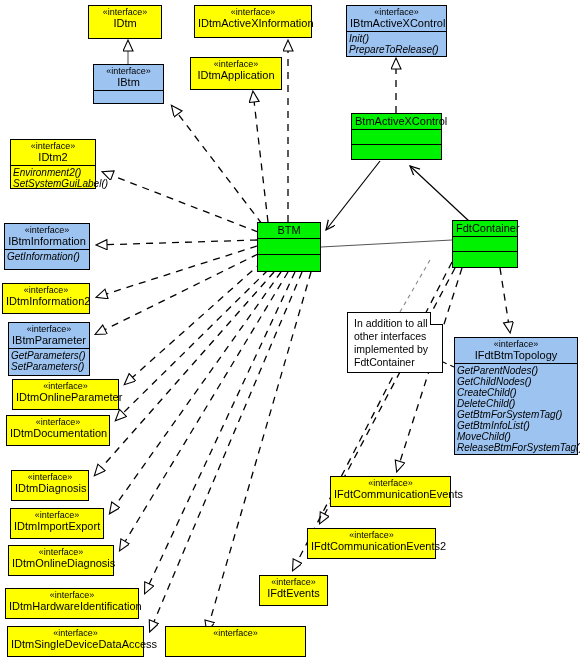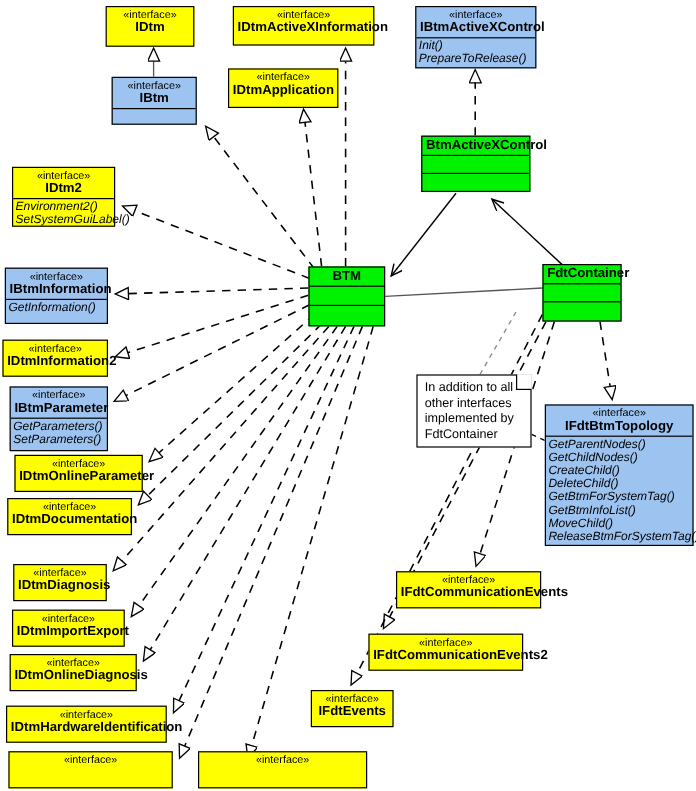--- a/index.html
+++ b/index.html
@@ -8,21 +8,21 @@
   #diagram{position:relative;width:488px;height:659px;}
   svg.edges{position:absolute;left:0;top:0;width:580px;height:659px;}
 
   .node{position:absolute;box-sizing:border-box;border:1px solid #000;
         background:#ffff00;}
   .node.blue{background:#9dc3f0;}
   .node.green{background:#00f200;}
   .node .sec{box-sizing:border-box;}
   .node .hdr{padding:1px 3px 2px 3px;text-align:center;}
   .stereo{font-size:9px;line-height:10px;color:#000;}
-  .nm{font-size:11px;line-height:12px;font-weight:bold;color:#000;}
+  .nm{font-size:11px;line-height:12px;font-weight:normal;color:#000;}
   .node .ops{border-top:1px solid #000;padding:1px 2px 1px 2px;text-align:left;}
   .node .empty{border-top:1px solid #000;}
   .op{font-size:10px;line-height:11px;font-style:italic;color:#000;
       white-space:nowrap;}
   .node.green .nm{font-size:11px;}
 
   .note{position:absolute;box-sizing:border-box;background:#fff;
         border:1px solid #000;font-size:10.5px;line-height:13px;color:#000;
         padding:4px 6px;}
   .note .fold{position:absolute;right:-1px;top:-1px;width:12px;height:12px;
@@ -200,20 +200,21 @@
       </div>
       <div class="node" style="left: 5px; top: 588px; width: 134px; height: 31px;">
         <div class="sec hdr">
           <div class="stereo">«interface»</div>
           <div class="nm">IDtmHardwareIdentification</div>
         </div>
       </div>
       <div class="node" style="left: 7px; top: 626px; width: 137px; height: 31px;">
         <div class="sec hdr">
           <div class="stereo">«interface»</div>
+          <div class="nm">IDtmSingleDeviceDataAccess</div>
         </div>
       </div>
       <div class="node" style="left: 165px; top: 626px; width: 141px; height: 31px;">
         <div class="sec hdr">
           <div class="stereo">«interface»</div>
         </div>
       </div>
       <div class="node" style="left: 259px; top: 575px; width: 69px; height: 31px;">
         <div class="sec hdr">
           <div class="stereo">«interface»</div>

